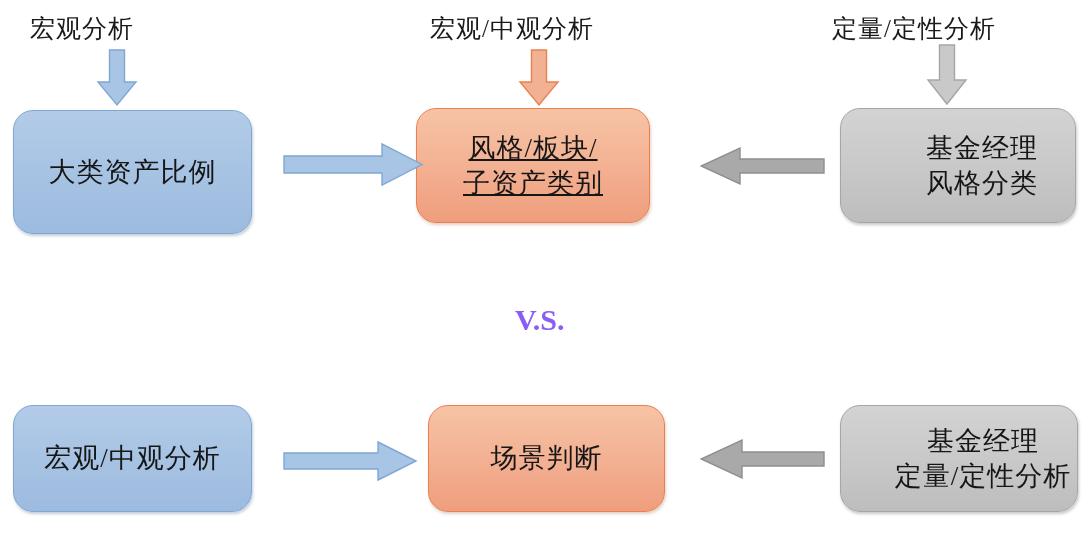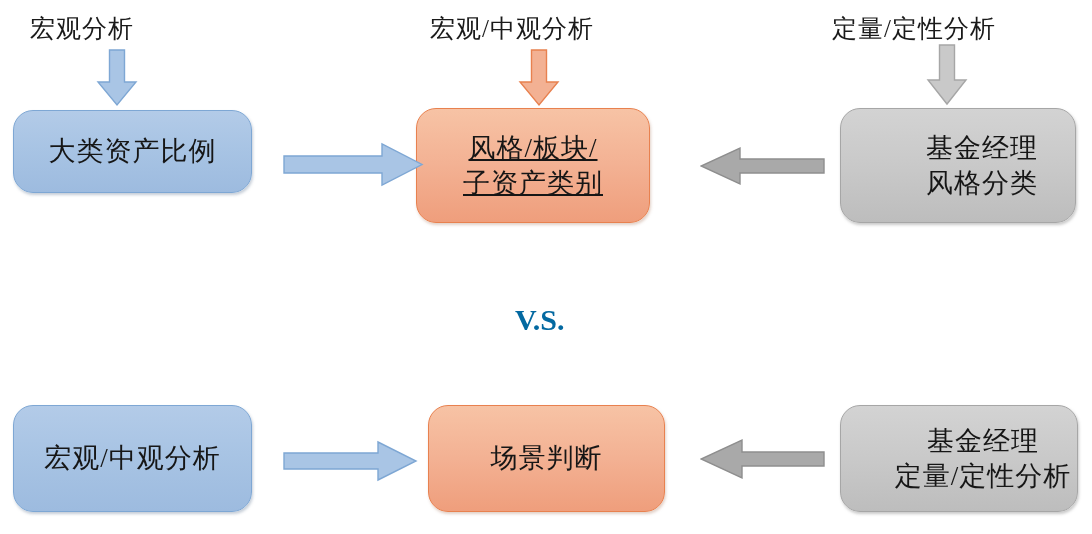--- a/index.html
+++ b/index.html
@@ -67,21 +67,21 @@
     position: absolute;
   }
   .arrow svg { display: block; }
 
   
   .versus {
     position: absolute;
     font-family: "Liberation Serif", "DejaVu Serif", serif;
     font-weight: bold;
     font-size: 30px;
-    color: #0369a1;
+    color: #8b5cf6;
     letter-spacing: 0px;
     white-space: nowrap;
   }
 </style>
 </head>
 <body>
 
 <div id="canvas">
 
   <div class="col-label" style="left:30px; top:12px; width:160px;">宏观分析</div>
@@ -97,21 +97,21 @@
     <svg width="42" height="58" viewBox="0 0 42 58">
       <polygon points="13.5,1 28.5,1 28.5,33 40,33 21,56 2,33 13.5,33" fill="#f3b193" stroke="#e8814f" stroke-width="1.4"></polygon>
     </svg>
   </div>
   <div class="arrow" style="left:926px; top:44px;">
     <svg width="42" height="62" viewBox="0 0 42 62">
       <polygon points="13.5,1 28.5,1 28.5,36 40,36 21,60 2,36 13.5,36" fill="#c9c9c9" stroke="#a6a6a6" stroke-width="1.4"></polygon>
     </svg>
   </div>
 
-  <div class="box blue" style="left:13px; top:110px; width:239px; height:83px;">大类资产比例</div>
+  <div class="box blue" style="left:13px; top:110px; width:239px; height:124px;">大类资产比例</div>
 
   <div class="box orange" style="left:416px; top:108px; width:234px; height:115px;text-decoration:underline;">风格/板块/
 子资产类别</div>
 
   <div class="box gray" style="left:840px; top:108px; width:236px; height:115px;">基金经理
 风格分类</div>
 
   <div class="arrow" style="left:283px; top:142px;">
     <svg width="141" height="45" viewBox="0 0 141 45">
       <polygon points="1,14 99,14 99,2 139,22.5 99,43 99,31 1,31" fill="#a9c5e5" stroke="#7ea7d4" stroke-width="1.4"></polygon>

